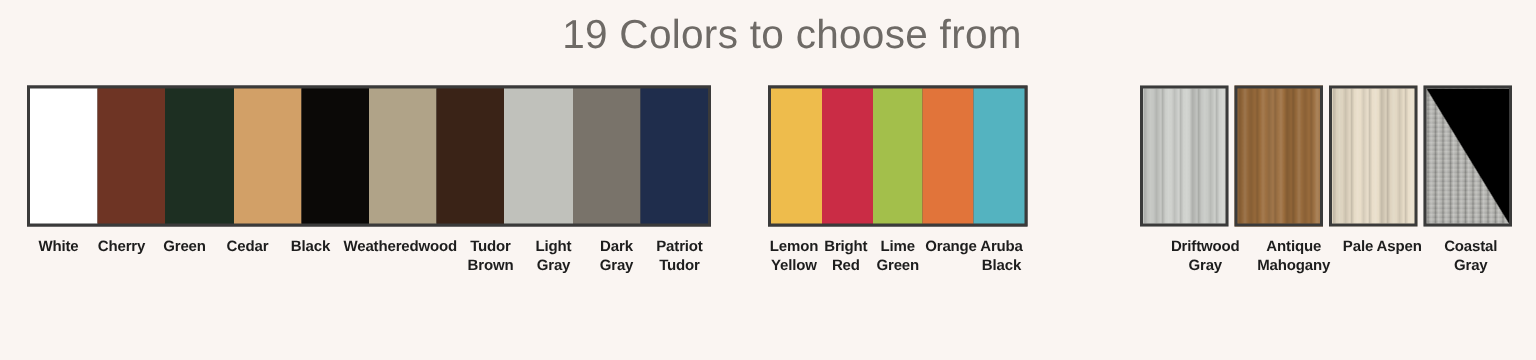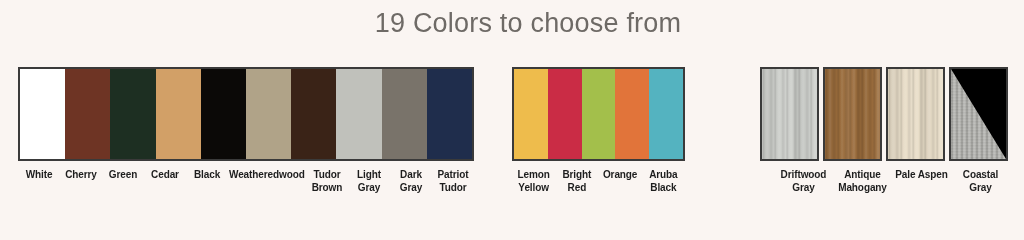--- a/index.html
+++ b/index.html
@@ -32,21 +32,21 @@
   .groups {
     position: absolute;
     top: 51px;
     left: 0;
     width: 1024px;
     height: 140px;
   }
 
   .color-group {
     position: absolute;
-    top: 16px;
+    top: 6px;
   }
 
   
   .group-0 { left: 18px;  width: 456px; }
   .group-1 { left: 512px; width: 173px; }
   .group-2 { left: 760px; width: 248px; }
 
   .swatch-strip {
     display: flex;
     height: 94px;
@@ -170,20 +170,21 @@
     <div class="swatch-strip" style="border-color: rgb(58, 58, 58); background: rgb(58, 58, 58);">
       <div class="swatch" style="background-color: rgb(238, 188, 76);"></div>
       <div class="swatch" style="background-color: rgb(202, 44, 69);"></div>
       <div class="swatch" style="background-color: rgb(163, 191, 75);"></div>
       <div class="swatch" style="background-color: rgb(225, 116, 58);"></div>
       <div class="swatch" style="background-color: rgb(84, 179, 192);"></div>
     </div>
     <div class="labels">
       <div class="swatch-label" style="color: rgb(29, 29, 29);">Lemon Yellow</div>
       <div class="swatch-label" style="color: rgb(29, 29, 29);">Bright Red</div>
+      <div class="swatch-label" style="color: rgb(29, 29, 29);">Lime Green</div>
       <div class="swatch-label" style="color: rgb(29, 29, 29);">Orange</div>
       <div class="swatch-label" style="color: rgb(29, 29, 29);">Aruba Black</div>
     </div>
   </div>
 
   <div class="color-group group-2">
     <div class="swatch-strip spaced">
       <div class="swatch" style="background-color: rgb(205, 207, 203); border-color: rgb(58, 58, 58);">
         <div class="grain vert"></div>
       </div>

